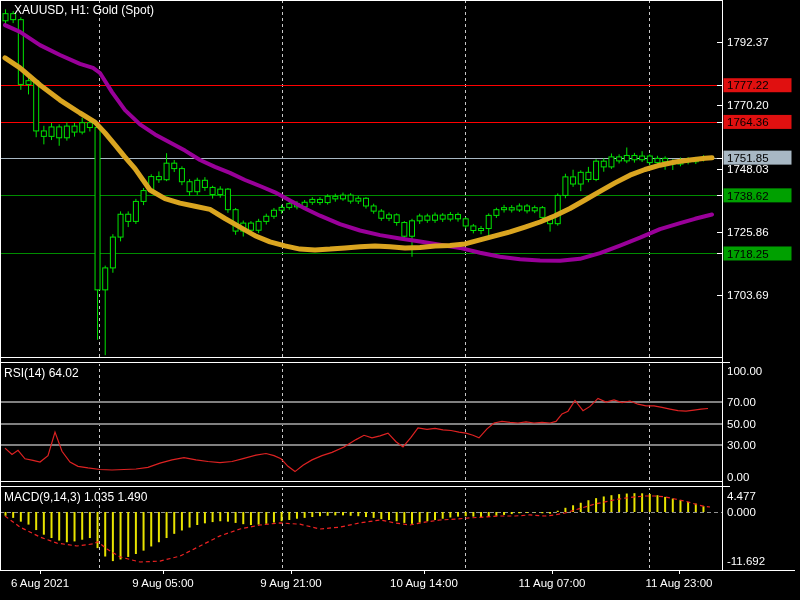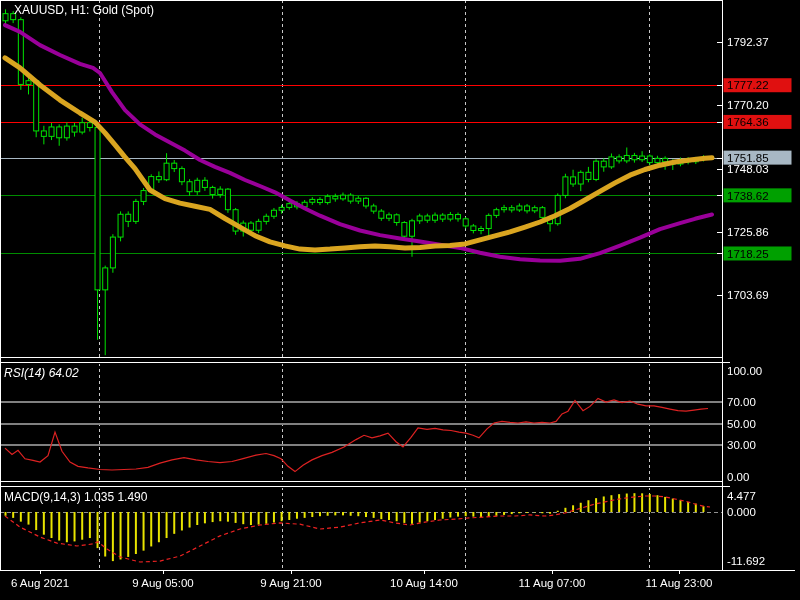--- a/index.html
+++ b/index.html
@@ -1,21 +1,21 @@
 <!DOCTYPE html>
 <html><head>
 <meta charset="utf-8">
 <style>
   html,body{margin:0;padding:0;background:#222;}
   .screen{position:relative;width:800px;height:600px;background:#000;overflow:hidden;
           font-family:"Liberation Sans",sans-serif;}
   .screen svg{position:absolute;left:0;top:0;}
   .ov{position:absolute;color:#fff;white-space:pre;pointer-events:none;}
   .title{left:4px;top:3px;font-size:12px;margin-left:10px;}
-  .rsi-lab{left:4px;top:366px;font-size:12px;font-style:italic;}
+  .rsi-lab{left:4px;top:366px;font-size:12px;}
   .macd-lab{left:4px;top:490px;font-size:12px;}
 </style>
 </head>
 <body>
 
 <div class="screen">
   <svg id="chart" width="800" height="600">
       <rect x="0" y="0" width="800" height="600" fill="#000000"></rect>
       <defs>
         <clipPath id="cpMain">

